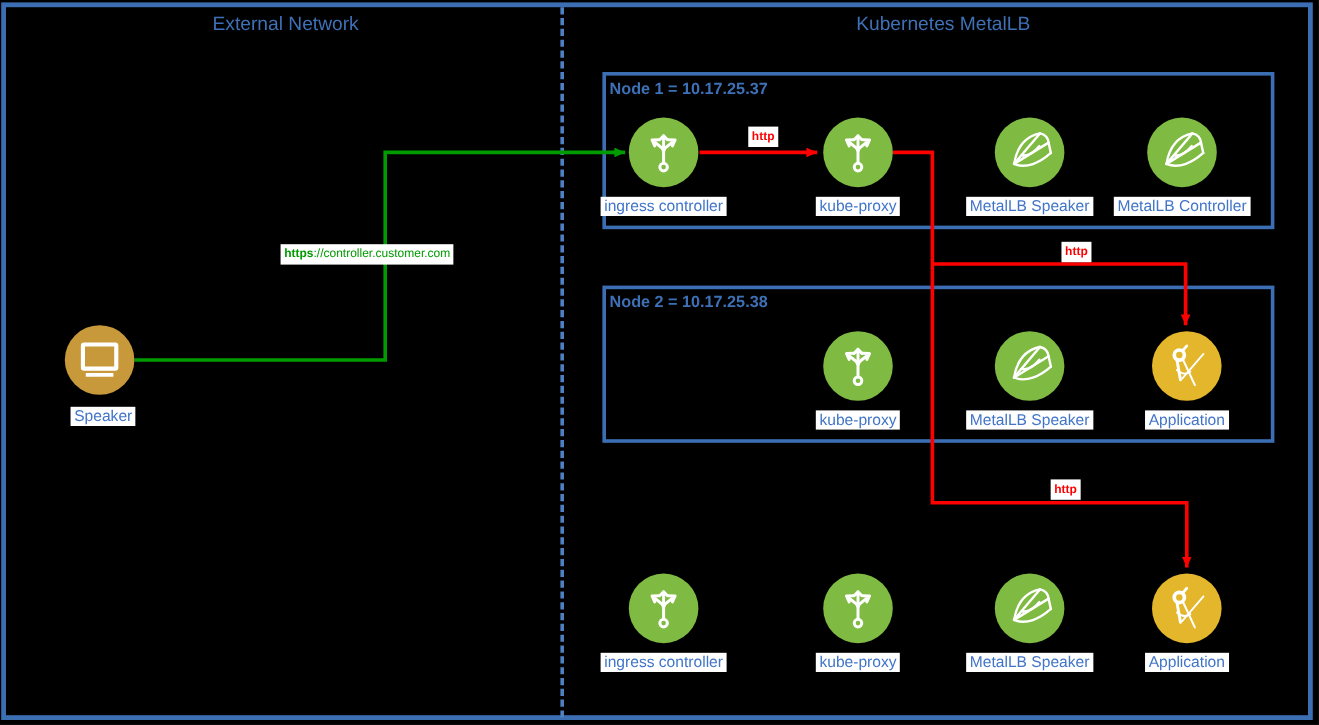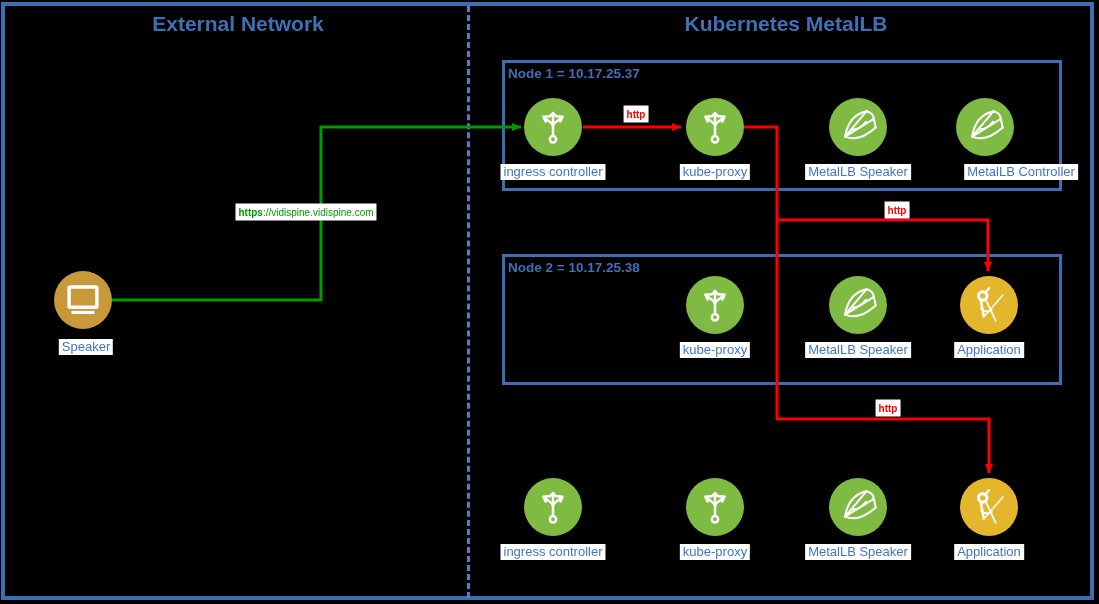--- a/index.html
+++ b/index.html
@@ -17,21 +17,21 @@
   .outer-border{
     position:absolute; left:1px; top:2px; width:1093px; height:598px;
     border:4px solid var(--border-blue); box-sizing:border-box; z-index:0;
   }
   .divider{
     position:absolute; left:467px; top:6px; height:592px; width:0;
     border-left:3px dashed var(--dashed-blue); z-index:1;
   }
   .section-title{
     position:absolute; transform:translateX(-50%);
-    color:var(--title-blue); font-size:21px; font-weight:bold; white-space:nowrap; z-index:3;
+    color:var(--title-blue); font-size:16px; font-weight:normal; white-space:nowrap; z-index:3;
   }
   .node-box{
     position:absolute; left:502px; width:560px; height:131px;
     border:3px solid var(--border-blue); box-sizing:border-box; z-index:1;
   }
   .node-title{
     position:absolute; left:3px; top:3px; color:var(--title-blue);
     font-size:13.5px; font-weight:bold; white-space:nowrap;
   }
   .connectors{position:absolute; left:0; top:0; z-index:2; pointer-events:none;}
@@ -103,21 +103,21 @@
 
   <div class="outer-border"></div>
   <div class="divider"></div>
 
   <div class="section-title" style="left:238px;top:12px">External Network</div>
   <div class="section-title" style="left:786px;top:12px">Kubernetes MetalLB</div>
 
   <div class="node-box" style="top:60px">
     <div class="node-title">Node 1 = 10.17.25.37</div>
   </div>
-  <div class="node-box" style="top:254px">
+  <div class="node-box" style="top:238px">
     <div class="node-title">Node 2 = 10.17.25.38</div>
   </div>
 
   <svg class="connectors" width="1099" height="604" viewBox="0 0 1099 604">
     <defs>
       <marker id="arrow-green" markerUnits="userSpaceOnUse" markerWidth="12" markerHeight="10" refX="9" refY="4" orient="auto">
         <path class="arrow-green" d="M0,0 L9,4 L0,8 Z"></path>
       </marker>
       <marker id="arrow-red" markerUnits="userSpaceOnUse" markerWidth="12" markerHeight="10" refX="9" refY="4" orient="auto">
         <path class="arrow-red" d="M0,0 L9,4 L0,8 Z"></path>
@@ -162,21 +162,21 @@
   <div class="node-circle green-bg" style="left:956px;top:98px">
     <span>
         <svg class="icon-svg" viewBox="0 0 48 48">
           <use href="#sym-metallb"></use>
         </svg>
       </span>
   </div>
   <div class="shape-label" style="left:553px;top:164px">ingress controller</div>
   <div class="shape-label" style="left:715px;top:164px">kube-proxy</div>
   <div class="shape-label" style="left:858px;top:164px">MetalLB Speaker</div>
-  <div class="shape-label" style="left:1021px;top:164px">MetalLB Controller</div>
+  <div class="shape-label" style="left:985px;top:164px">MetalLB Controller</div>
 
   <div class="node-circle green-bg" style="left:686px;top:276px">
     <span>
         <svg class="icon-svg" viewBox="0 0 48 48">
           <use href="#sym-trident"></use>
         </svg>
       </span>
   </div>
   <div class="node-circle green-bg" style="left:829px;top:276px">
     <span>
@@ -222,18 +222,18 @@
         <svg class="icon-svg" viewBox="0 0 48 48">
           <use href="#sym-compass"></use>
         </svg>
       </span>
   </div>
   <div class="shape-label" style="left:553px;top:544px">ingress controller</div>
   <div class="shape-label" style="left:715px;top:544px">kube-proxy</div>
   <div class="shape-label" style="left:858px;top:544px">MetalLB Speaker</div>
   <div class="shape-label" style="left:989px;top:544px">Application</div>
 
-  <div class="edge-label green" style="left:306px;top:212px"><b>https</b><span>://vidispine.vidispine.com</span></div>
+  <div class="edge-label green" style="left:306px;top:212px"><b>https</b><span>://controller.customer.com</span></div>
   <div class="edge-label red" style="left:636px;top:114px">http</div>
   <div class="edge-label red" style="left:897px;top:210px">http</div>
   <div class="edge-label red" style="left:888px;top:408px">http</div>
 
 </div>
 
 </body></html>

